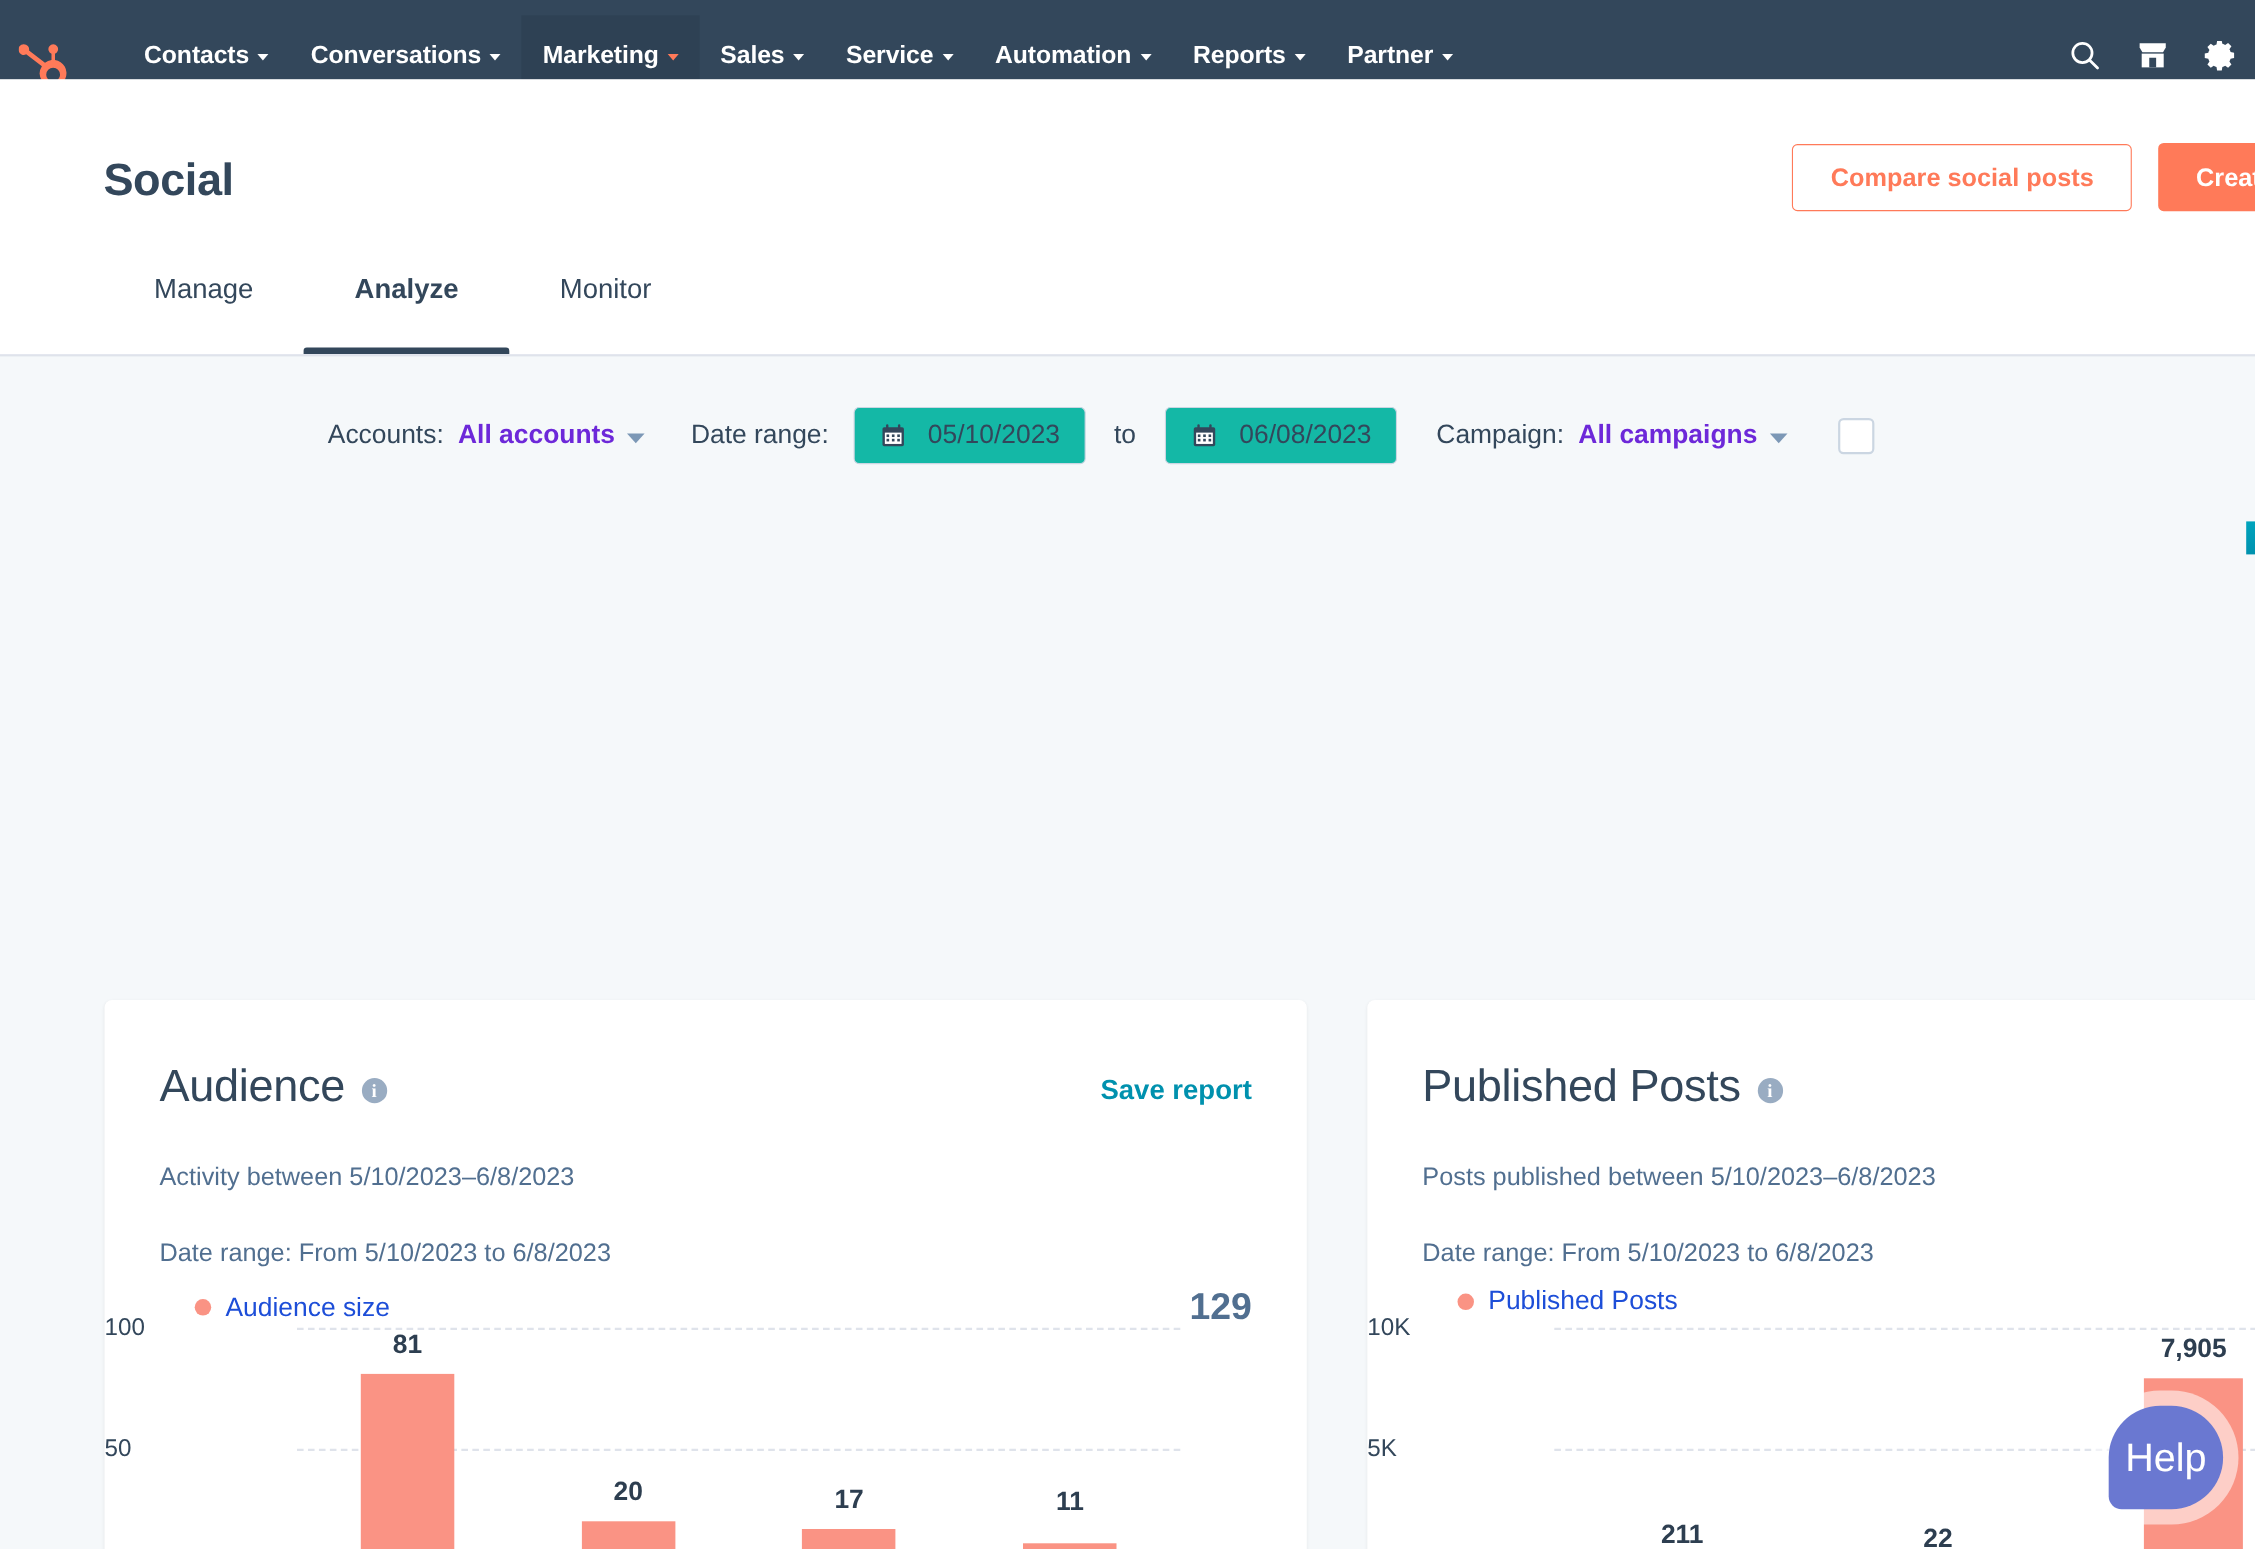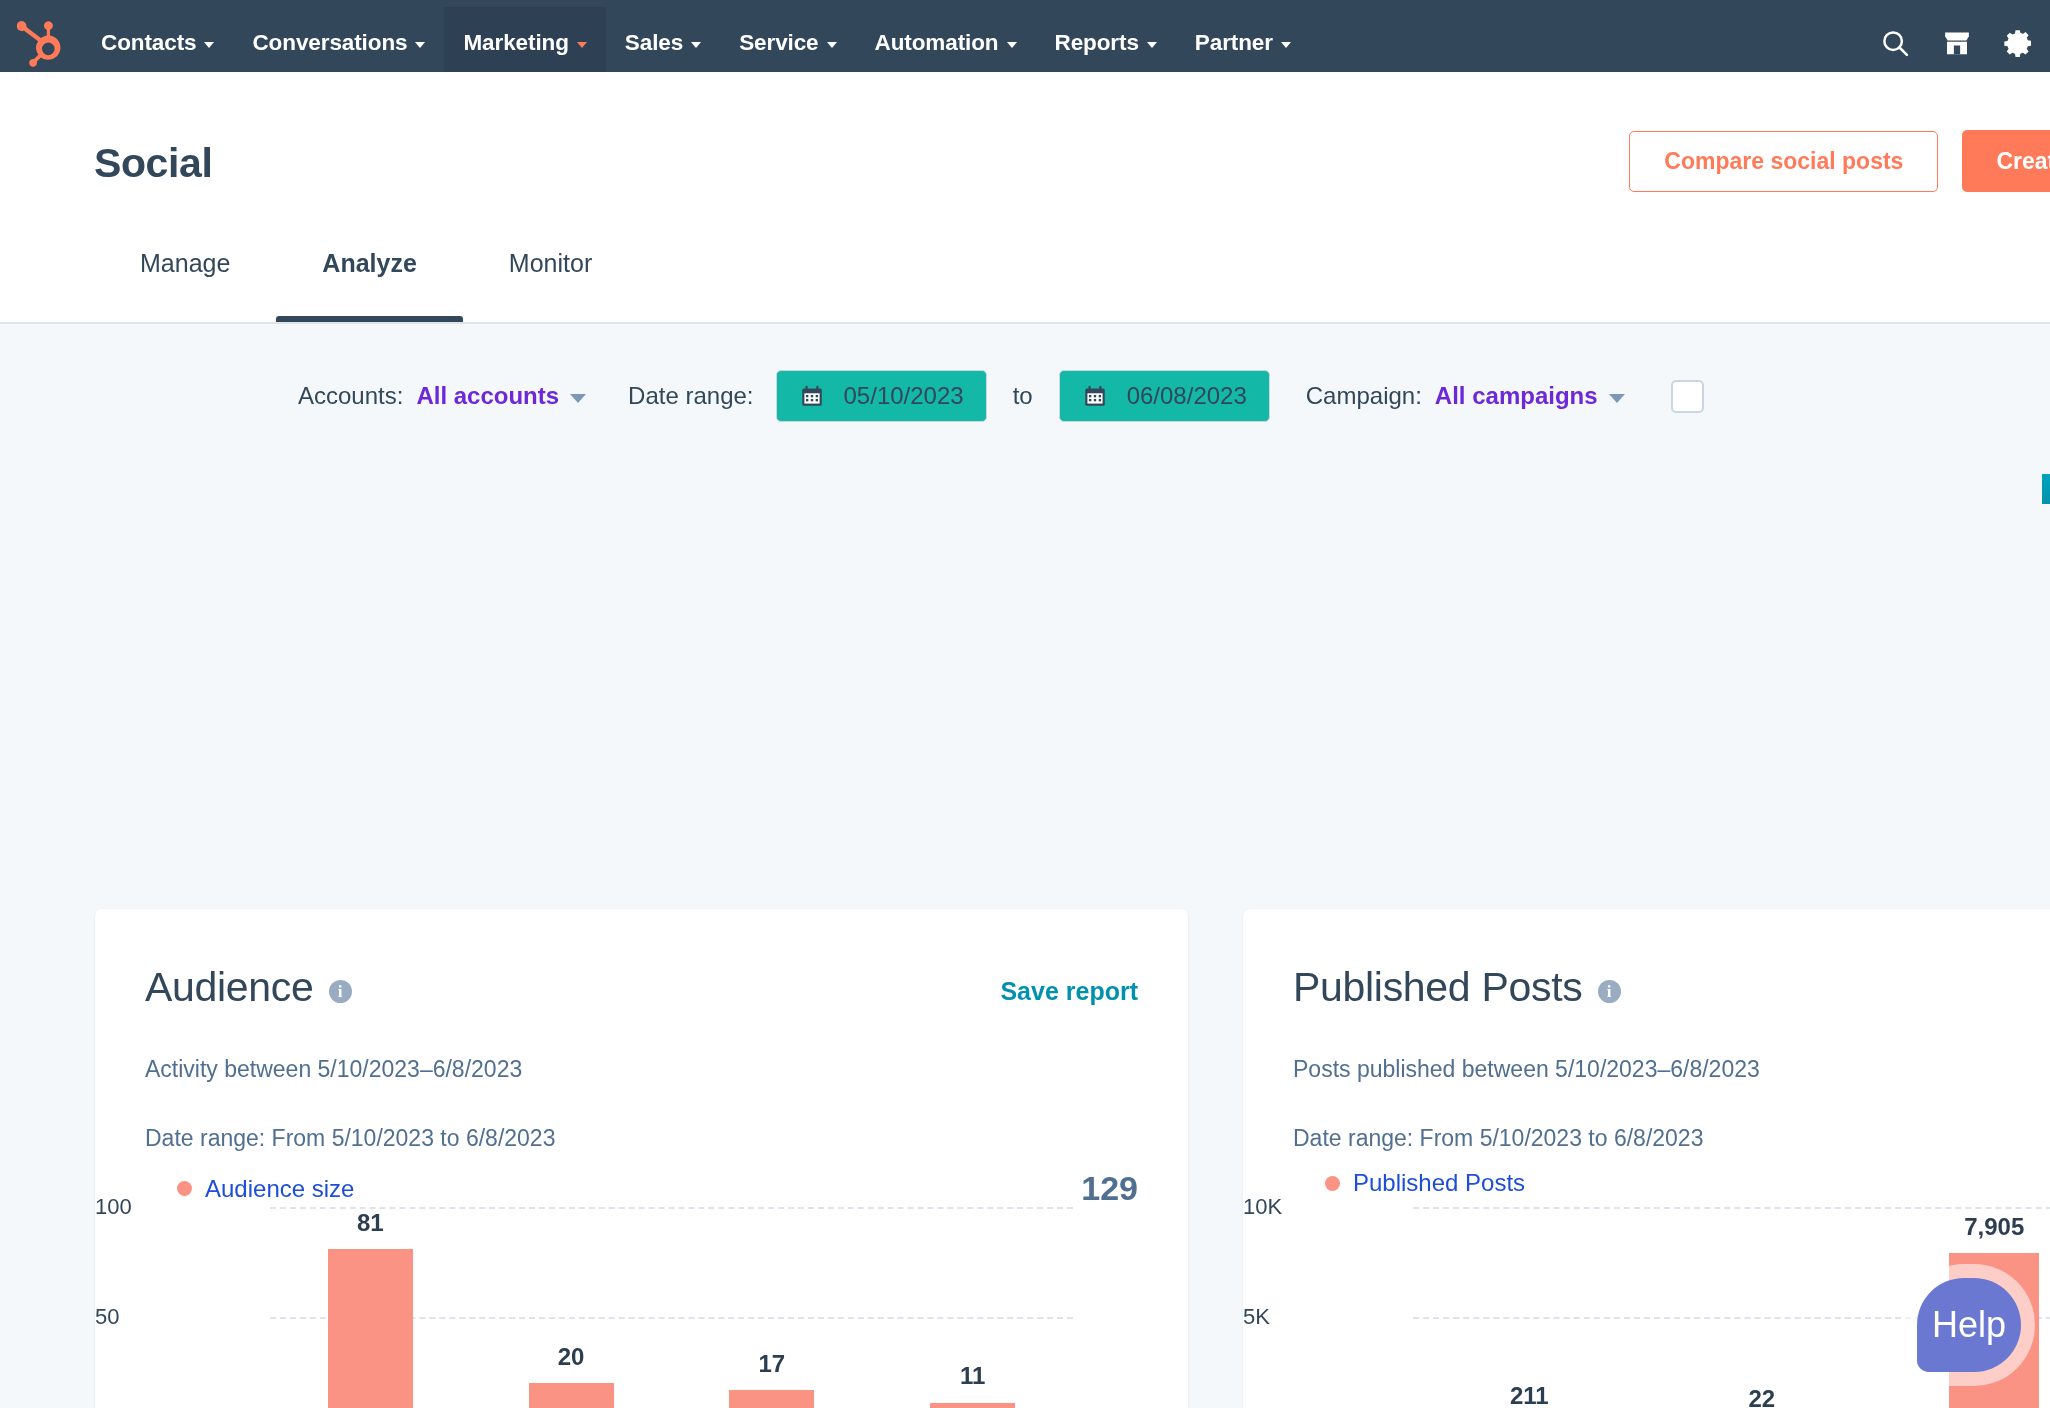--- a/index.html
+++ b/index.html
@@ -9,22 +9,23 @@
     background: #f5f8fa;
     font-family: "Liberation Sans", sans-serif;
     -webkit-font-smoothing: antialiased;
   }
 
   
   #topnav {
     position: absolute; top: 0; left: 0;
     width: 2050px; height: 86px;
     background: #33475b;
-    display: flex; align-items: center;
+    display: flex; align-items: flex-end;
     overflow: hidden;
+    gap: 30px;
   }
   #logo-wrap {
     width: 82px; display: flex; align-items: center; justify-content: center;
     flex: 0 0 82px;
   }
   .nav-item {
     display: flex; align-items: center; gap: 8px;
     padding: 0 19px;
     color: #ffffff;
     font-size: 22.5px;
@@ -418,21 +419,21 @@
           <div class="ytick" style="left: 0px; width: 153px; top: 148px;">50</div>
           <div class="gridline" style="left: 175px; width: 803px; top: 38px;"></div>
           <div class="ytick" style="left: 0px; width: 153px; top: 38px;">100</div>
           <div class="bar" style="left: 232.875px; width: 85px; height: 178.2px; top: 79.8px; bottom: auto; background: rgb(250, 147, 132);"></div>
           <div class="bar-label" style="left: 275.375px; top: 39.8px;">81</div>
           <div class="bar" style="left: 433.625px; width: 85px; height: 44px; top: 214px; bottom: auto; background: rgb(250, 147, 132);"></div>
           <div class="bar-label" style="left: 476.125px; top: 174px;">20</div>
           <div class="bar" style="left: 634.375px; width: 85px; height: 37.4px; top: 220.6px; bottom: auto; background: rgb(250, 147, 132);"></div>
           <div class="bar-label" style="left: 676.875px; top: 180.6px;">17</div>
           <div class="bar" style="left: 835.125px; width: 85px; height: 24.2px; top: 233.8px; bottom: auto; background: rgb(250, 147, 132);"></div>
-          <div class="bar-label" style="left: 877.625px; top: 193px;">11</div>
+          <div class="bar-label" style="left: 877.625px; top: 183px;">11</div>
         </div>
     </div>
   </div>
 
   <div class="card" id="card-published">
     <div class="card-head">
       <span class="card-title">Published Posts</span>
       <span class="info-icon">i</span>
     </div>
     <div class="card-sub">Posts published between 5/10/2023–6/8/2023</div>

